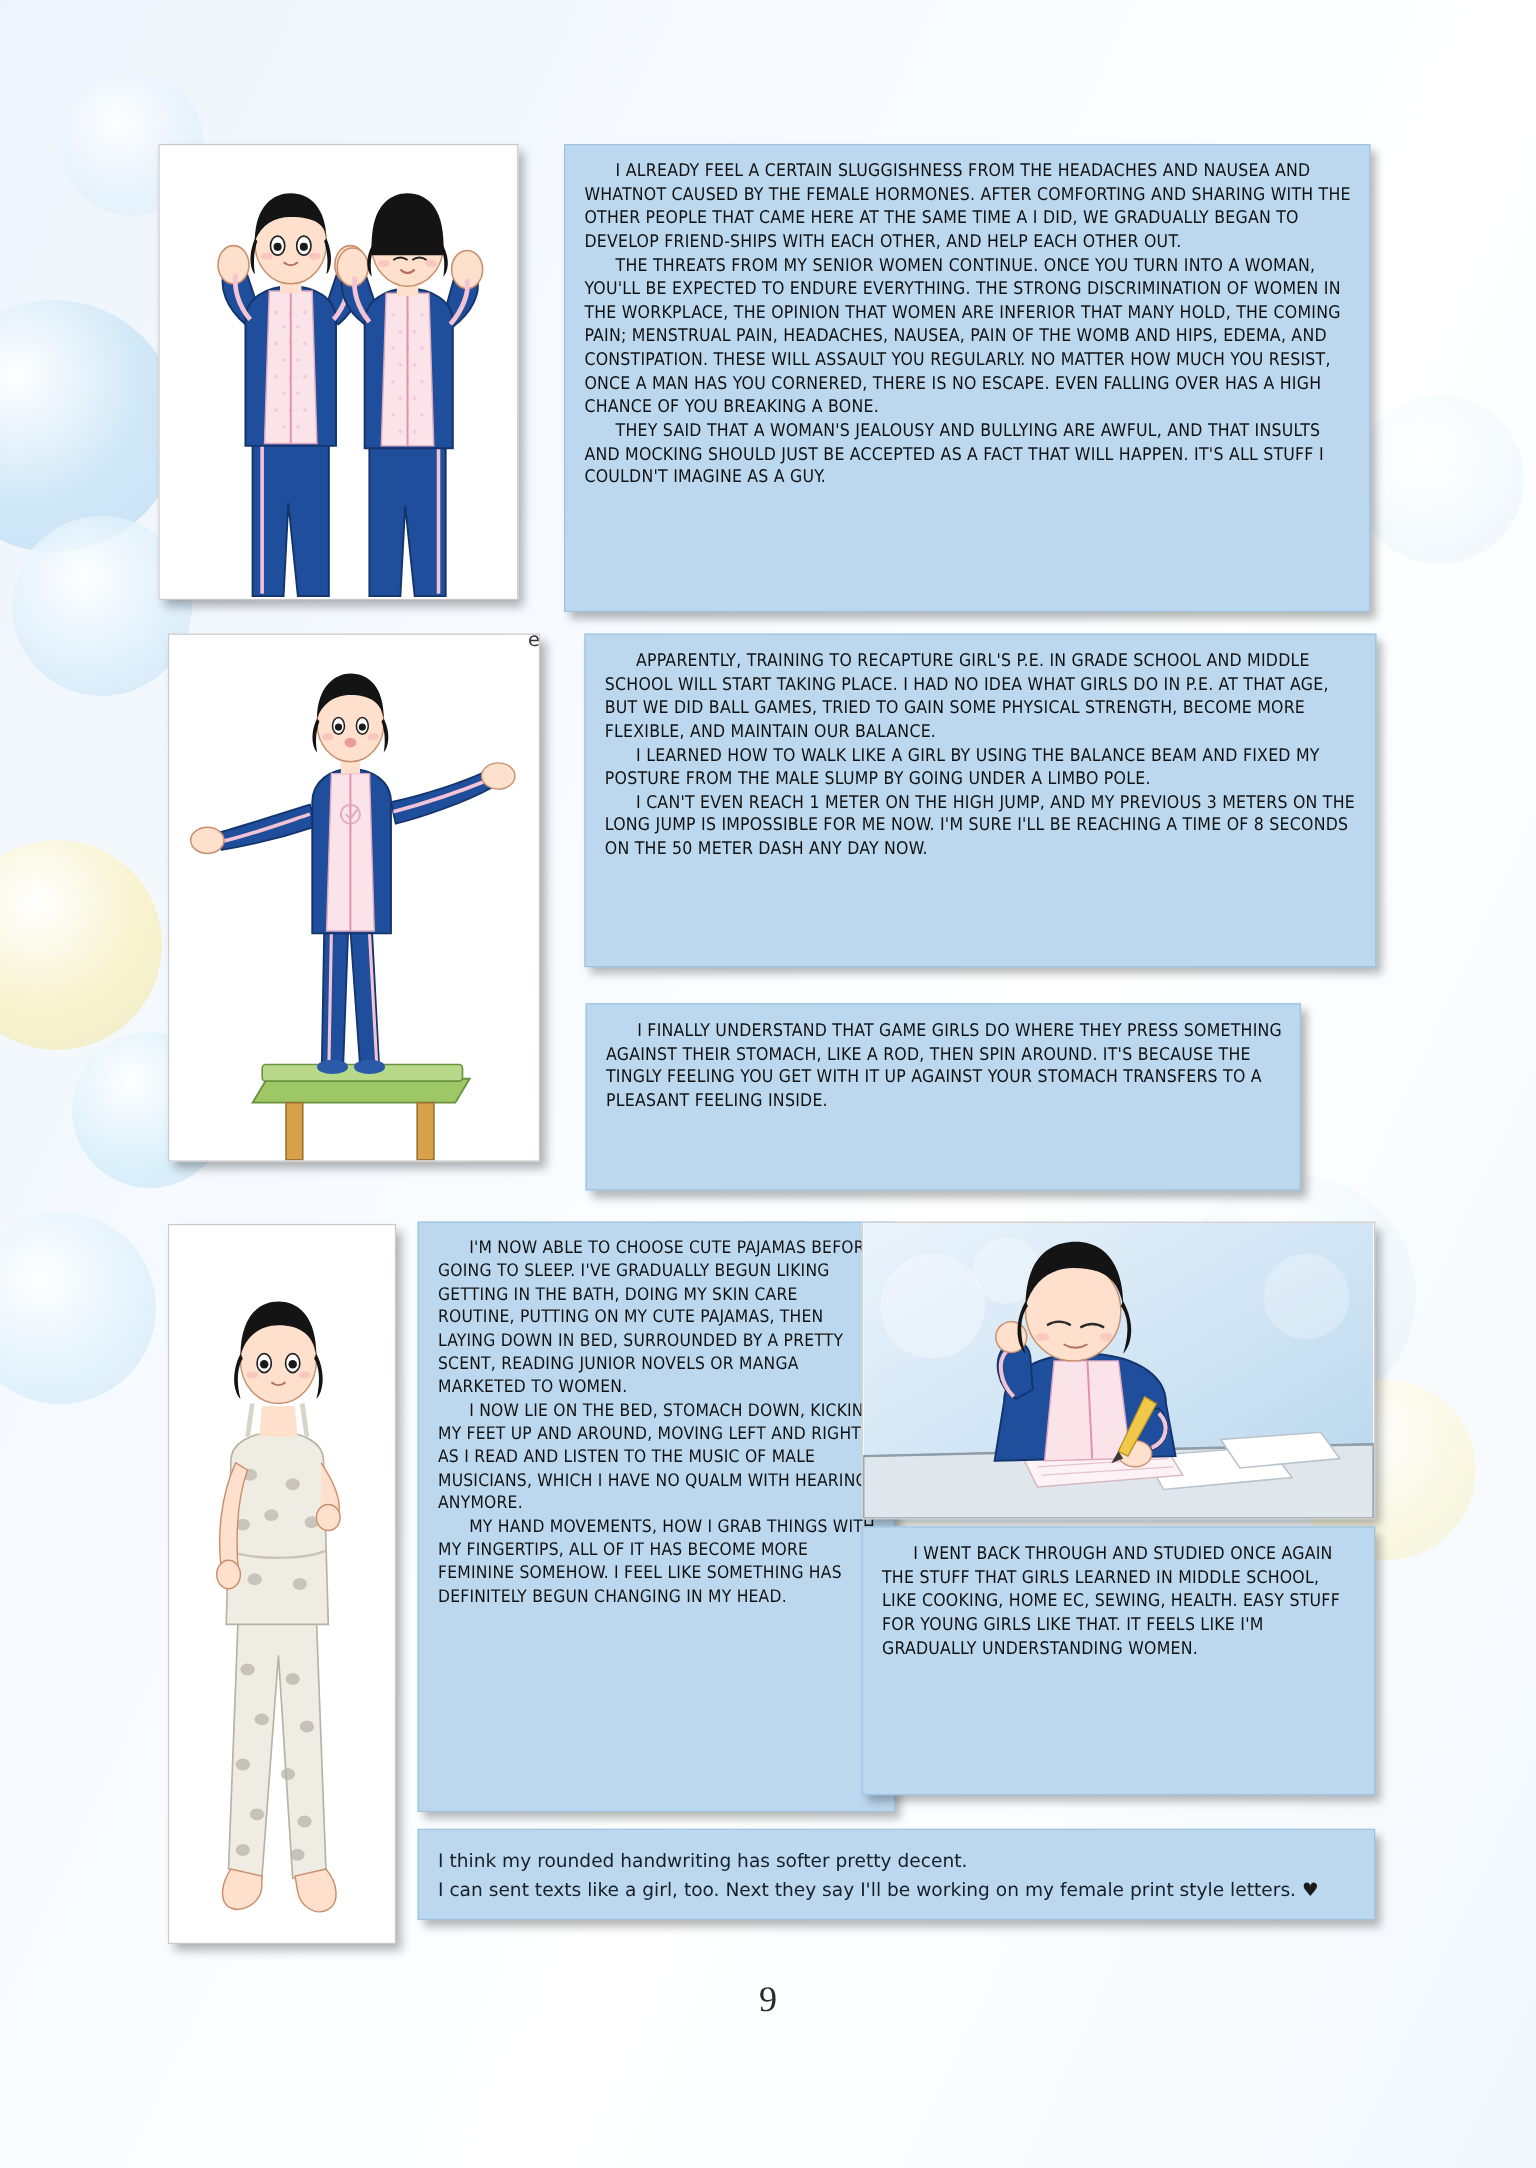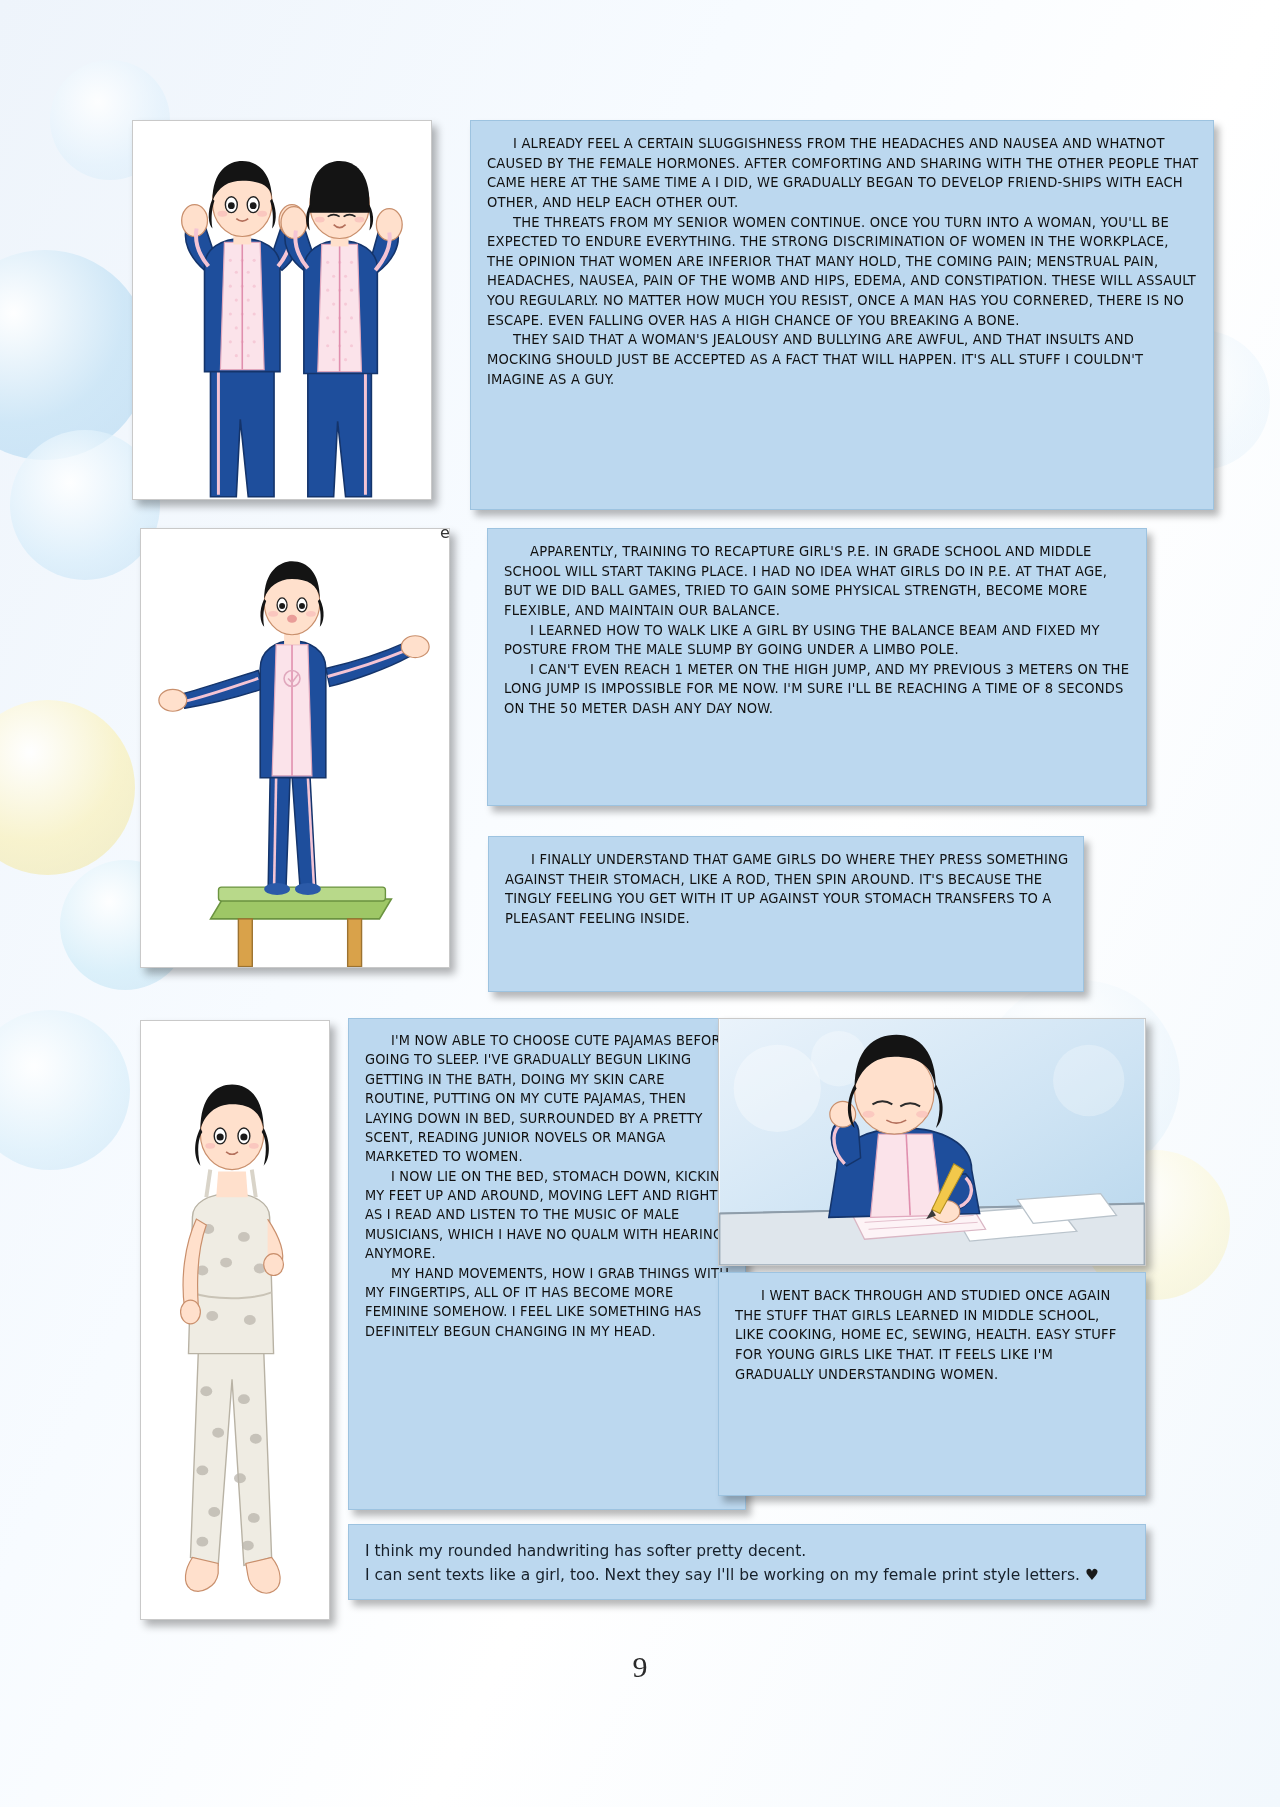--- a/index.html
+++ b/index.html
@@ -224,21 +224,21 @@
         <path d="M238 84 C244 96 242 106 238 110 C240 98 238 90 236 86 Z" fill="#141414"></path>
         <path d="M196 96 Q202 92 208 96" stroke="#222" stroke-width="1.6" fill="none"></path>
         <path d="M212 96 Q218 92 224 96" stroke="#222" stroke-width="1.6" fill="none"></path>
         <path d="M202 104 Q208 110 214 104" stroke="#b4705c" stroke-width="1.6" fill="none"></path>
         <ellipse cx="188" cy="99" rx="5" ry="3" fill="#f7b6b6" opacity=".6"></ellipse>
         <ellipse cx="228" cy="99" rx="5" ry="3" fill="#f7b6b6" opacity=".6"></ellipse>
       </g>
     </svg>
   </div>
 
-  <div class="textbox" style="left:470px; top:120px; width:744px; height:390px;">
+  <div class="textbox" style="left:470px; top:120px; width:672px; height:390px;">
     <p>I already feel a certain sluggishness from the headaches and nausea and whatnot caused by the female hormones. After comforting and sharing with the other people that came here at the same time a I did, we gradually began to develop friend-ships with each other, and help each other out.</p>
     <p>The threats from my senior women continue. Once you turn into a woman, you'll be expected to endure everything. The strong discrimination of women in the workplace, the opinion that women are inferior that many hold, the coming pain; menstrual pain, headaches, nausea, pain of the womb and hips, edema, and constipation. These will assault you regularly. No matter how much you resist, once a man has you cornered, there is no escape. Even falling over has a high chance of you breaking a bone.</p>
     <p>They said that a woman's jealousy and bullying are awful, and that insults and mocking should just be accepted as a fact that will happen. It's all stuff I couldn't imagine as a guy.</p>
   </div>
 
   <div class="panel" style="left:140px; top:528px; width:310px; height:440px;">
     <svg viewBox="0 0 310 440" xmlns="http://www.w3.org/2000/svg">
       <rect x="0" y="0" width="310" height="440" fill="#ffffff"></rect>
 
       <path d="M70 392 L240 392 L252 372 L82 372 Z" fill="#9ec766" stroke="#6b9340" stroke-width="1.6"></path>

